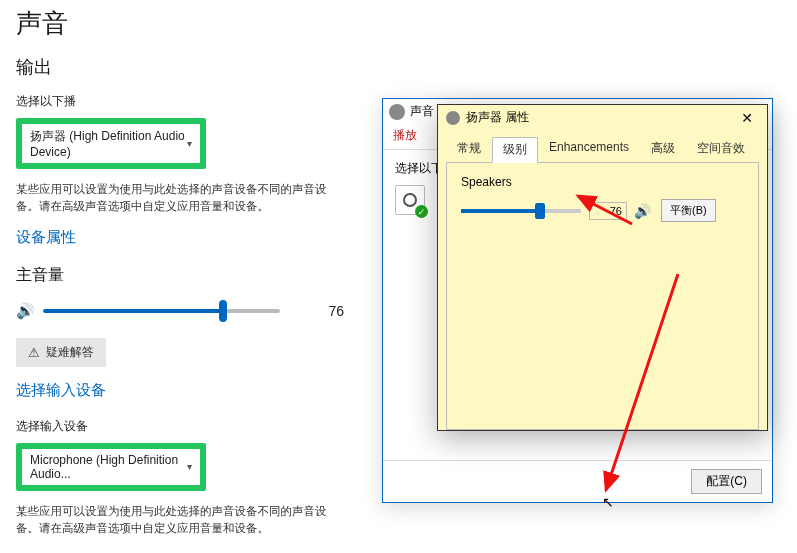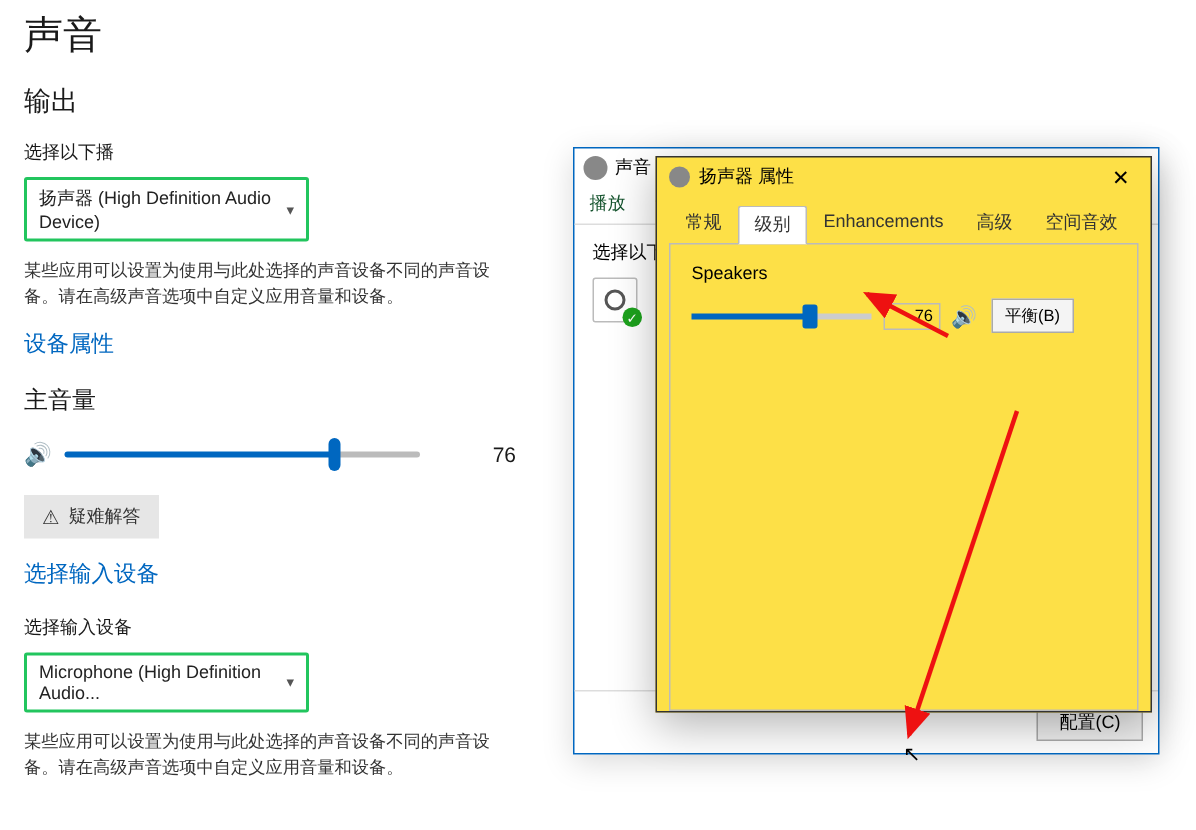--- a/index.html
+++ b/index.html
@@ -1,57 +1,57 @@
 <!DOCTYPE html>
 <html><head>
 <meta charset="utf-8">
 <style>
 *{margin:0;padding:0;box-sizing:border-box;font-family:"Microsoft YaHei","Segoe UI",sans-serif}
 body{background:#fff;width:797px;height:553px;position:relative;overflow:hidden}
 .settings-page{padding:0 16px;width:360px;color:#1a1a1a}
 .settings-page h1{font-size:26px;font-weight:400;margin-top:6px;margin-bottom:14px}
 .settings-page h2{font-size:18px;font-weight:400;margin-top:8px;margin-bottom:14px}
 .field-label{font-size:12px;margin-bottom:8px}
-.select-box{display:inline-flex;align-items:center;justify-content:space-between;border:2px solid #22c55e;border-radius:2px;padding:4px 8px;width:190px;font-size:12px;color:#222;cursor:pointer;margin-bottom:12px}
+.select-box{display:inline-flex;align-items:center;justify-content:space-between;border:6px solid #22c55e;border-radius:2px;padding:4px 8px;width:190px;font-size:12px;color:#222;cursor:pointer;margin-bottom:12px}
 .select-box .chev{font-size:10px;color:#555}
 .desc{font-size:11.5px;color:#333;line-height:1.5;margin-bottom:12px}
 .link{font-size:15px;color:#0067c0;cursor:pointer;margin-bottom:18px;display:inline-block}
 .vol-label{font-size:16px;margin-bottom:16px}
 .vol-row{display:flex;align-items:center}
 .vol-icon{font-size:15px;margin-right:8px}
 .slider{flex:1;height:4px;background:linear-gradient(to right,#0067c0 0%,#0067c0 76%,#bbb 76%,#bbb 100%);position:relative;border-radius:2px;cursor:pointer}
 .slider .thumb{position:absolute;left:76%;top:50%;transform:translate(-50%,-50%);width:8px;height:22px;background:#0067c0;border-radius:4px}
 .vol-num{width:44px;text-align:right;font-size:14px;margin-left:20px}
 .tshoot-btn{display:inline-flex;align-items:center;background:#e6e6e6;padding:6px 12px;font-size:12px;color:#333;cursor:pointer;margin-top:18px;margin-bottom:14px}
 .tshoot-btn .warn{margin-right:6px;font-size:13px}
 
 
 .back-dialog{position:absolute;left:382px;top:98px;width:391px;border:1px solid #0067c0;background:#fff;box-shadow:0 5px 20px rgba(0,0,0,.15)}
 .bd-title{display:flex;align-items:center;padding:4px 6px 2px;font-size:12px}
 .bd-title .ico{width:16px;height:16px;margin-right:5px;display:inline-block;background:#888;border-radius:50%}
 .bd-tabs{display:flex;border-bottom:1px solid #ddd;font-size:12px}
-.bd-tabs span{padding:5px 10px;color:#14532d}
+.bd-tabs span{padding:5px 10px;color:#b91c1c}
 .bd-body{padding:10px 12px;height:310px}
 .bd-label{font-size:12px;margin-bottom:8px}
 .dev-thumb{position:relative;width:30px;height:30px;border:1px solid #bbb;display:flex;align-items:center;justify-content:center;border-radius:2px}
 .dev-thumb .circ{width:14px;height:14px;border:2px solid #555;border-radius:50%}
 .dev-thumb .ok{position:absolute;right:-4px;bottom:-4px;width:13px;height:13px;background:#1da21d;border-radius:50%;display:flex;align-items:center;justify-content:center;color:#fff;font-size:9px}
 .bd-foot{text-align:right;padding:8px 10px;border-top:1px solid #ddd}
 .bd-foot button{font-size:12px;padding:3px 14px;margin-left:4px;background:#efefef;border:1px solid #aaa;cursor:pointer}
 
 
-.prop-dialog{position:absolute;left:437px;top:104px;width:331px;border:1px solid #333;background:#fde047;box-shadow:0 8px 28px rgba(0,0,0,.3)}
+.prop-dialog{position:absolute;left:437px;top:104px;width:331px;border:1px solid #333;background:#fef9c3;box-shadow:0 8px 28px rgba(0,0,0,.3)}
 .pd-titlebar{display:flex;align-items:center;justify-content:space-between;padding:4px 8px;font-size:12px}
 .pd-titlebar .left{display:flex;align-items:center}
 .pd-titlebar .ico{width:14px;height:14px;margin-right:6px;background:#888;border-radius:50%;display:inline-block}
 .pd-close{cursor:pointer;padding:0 6px;font-size:14px}
 .pd-tabs{display:flex;font-size:12px;padding:6px 8px 0}
 .pd-tab{padding:3px 10px 4px;border:1px solid transparent;color:#333;cursor:pointer;border-radius:2px 2px 0 0}
 .pd-tab.active{border-color:#bbb;border-bottom-color:#fff;background:#fff;position:relative;top:1px}
-.pd-panel{border:1px solid #bbb;margin:0 8px;height:312px;padding:12px 14px}
+.pd-panel{border:1px solid #bbb;margin:0 8px;height:268px;padding:12px 14px}
 .pd-grouplabel{font-size:12px;margin-bottom:10px}
 .pd-row{display:flex;align-items:center}
 .pd-slider{width:120px;height:4px;background:linear-gradient(to right,#0067c0 0%,#0067c0 66%,#ccc 66%,#ccc 100%);position:relative;margin-right:8px;cursor:pointer}
 .pd-slider .knob{position:absolute;left:66%;top:50%;transform:translate(-50%,-50%);width:10px;height:16px;background:#0067c0;border-radius:2px}
 .pd-valbox{width:38px;font-size:11px;text-align:right;border:1px solid #bbb;padding:2px 4px;margin-right:6px}
 .pd-mute{width:20px;height:20px;display:flex;align-items:center;justify-content:center;cursor:pointer;color:#0067c0;font-size:14px}
 .pd-balance{border:1px solid #aaa;font-size:11px;padding:3px 8px;margin-left:8px;cursor:pointer;background:#f4f4f4}
 .pd-foot{text-align:right;padding:10px 10px}
 .pd-foot button{font-size:12px;padding:3px 16px;margin-left:6px;background:#efefef;border:1px solid #aaa;cursor:pointer}
 .pd-foot button.primary{border-color:#0067c0;box-shadow:0 0 0 1px #0067c0}

